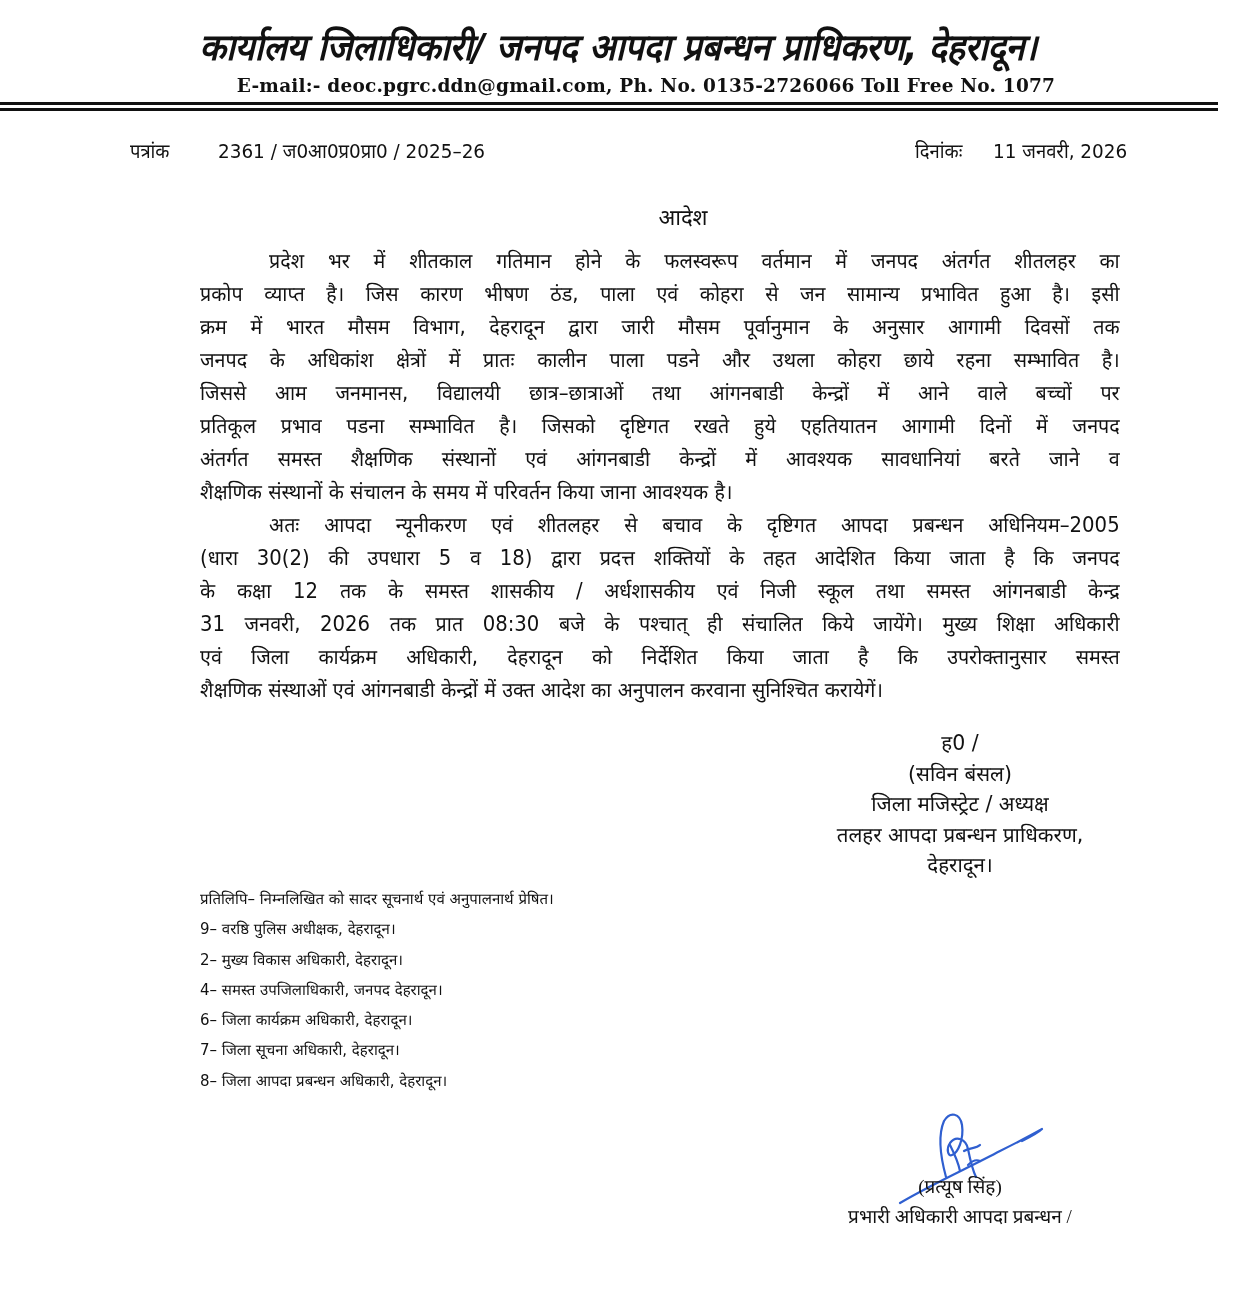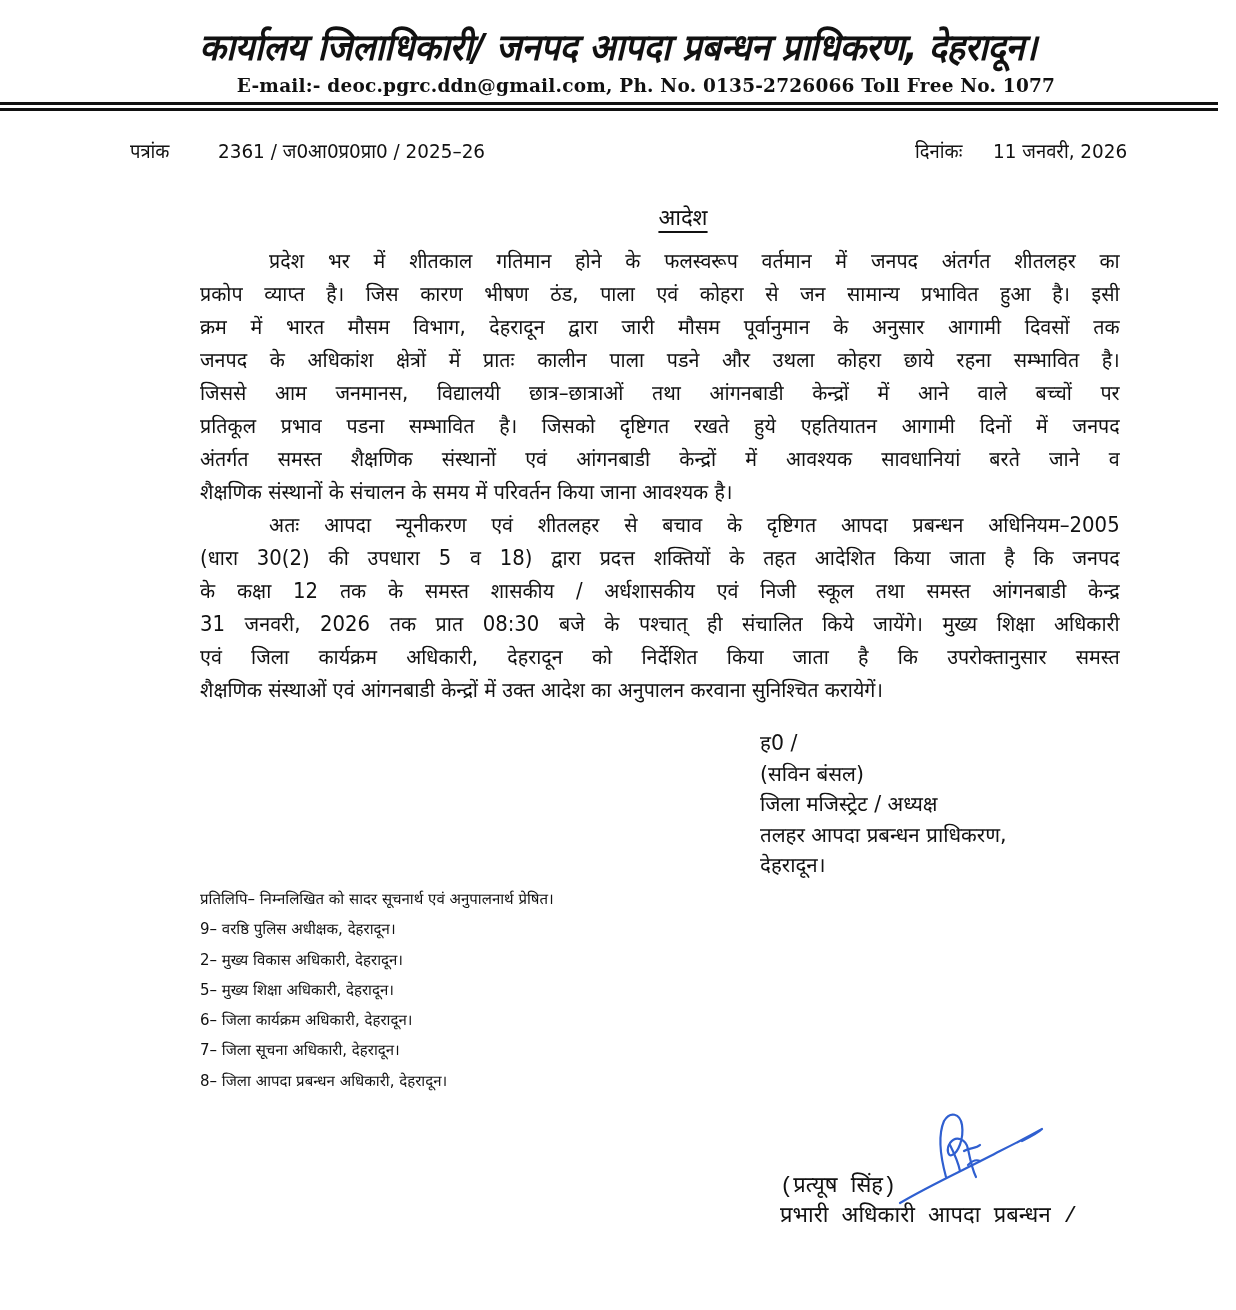--- a/index.html
+++ b/index.html
@@ -23,40 +23,40 @@
   }
   .rule { left: 0; width: 1218px; height: 3px; background: #111; }
   .meta {
     top: 137px; font-size: 20px; white-space: nowrap;
     font-family: "DejaVu Sans", sans-serif; transform: scaleX(0.92); transform-origin: left;
   }
   .order-title {
     left: 0; width: 1358px; top: 201px; text-align: center;
     font-size: 22px; font-family: "DejaVu Sans", sans-serif;
   }
-  .order-title span { text-decoration: underline; text-underline-offset: 6px; margin-left: 8px; }
+  .order-title span { text-underline-offset: 6px; margin-left: 8px; }
   .para {
     left: 200px; width: 958px; font-family: "DejaVu Sans", sans-serif;
     font-size: 20.5px; line-height: 33px; text-align: justify;
     transform: scaleX(0.96); transform-origin: left;
   }
   .para .ln { display: block; text-align: justify; text-align-last: justify; white-space: nowrap; height: 33px; }
   .para .ln.last { text-align-last: left; }
   .sig-block {
-    left: 760px; width: 400px; text-align: left;
+    left: 760px; width: 400px; text-align: center;
     font-family: "DejaVu Sans", sans-serif; font-size: 20.5px; line-height: 30.5px;
   }
   .copy-block {
     left: 200px; width: 700px; font-family: "DejaVu Sans", sans-serif;
     font-size: 15px; line-height: 30.3px;
   }
   .copy-block div { white-space: nowrap; }
   .sig2-block {
-    left: 780px; width: 360px; text-align: left;
-    font-family: Liberation Mono, monospace; font-size: 22px; line-height: 30px;
+    left: 780px; width: 360px; text-align: center;
+    font-family: Liberation Serif, serif; font-size: 19px; line-height: 30px;
   }
   .signature { left: 880px; top: 1105px; width: 180px; height: 100px; }
 </style>
 </head>
 <body>
 
 <div class="abs hdr-title">कार्यालय जिलाधिकारी/ जनपद आपदा प्रबन्धन प्राधिकरण, देहरादून।</div>
 <div class="abs hdr-contact">E-mail:- deoc.pgrc.ddn@gmail.com, Ph. No. 0135-2726066 Toll Free No. 1077</div>
 <div class="abs rule" style="top:102px"></div>
 <div class="abs rule" style="top:108px"></div>
@@ -93,21 +93,21 @@
   <div>(सविन बंसल)</div>
   <div>जिला मजिस्ट्रेट / अध्यक्ष</div>
   <div>तलहर आपदा प्रबन्धन प्राधिकरण,</div>
   <div>देहरादून।</div>
 </div>
 
 <div class="abs copy-block" style="top:884px">
   <div>प्रतिलिपि– निम्नलिखित को सादर सूचनार्थ एवं अनुपालनार्थ प्रेषित।</div>
   <div>9– वरष्ठि पुलिस अधीक्षक, देहरादून।</div>
   <div>2– मुख्य विकास अधिकारी, देहरादून।</div>
-  <div>5– मुख्य शिक्षा अधिकारी, देहरादून।</div>
+  <div>4– समस्त उपजिलाधिकारी, जनपद देहरादून।</div>
   <div>6– जिला कार्यक्रम अधिकारी, देहरादून।</div>
   <div>7– जिला सूचना अधिकारी, देहरादून।</div>
   <div>8– जिला आपदा प्रबन्धन अधिकारी, देहरादून।</div>
 </div>
 
 <svg class="abs signature" viewBox="0 0 180 100">
   <g fill="none" stroke="#2f5fd0" stroke-width="2.2" stroke-linecap="round" stroke-linejoin="round">
     <path d="M66 72 C60 50 58 30 64 16 C70 6 80 8 82 20 C84 34 78 48 72 50 C68 52 66 44 70 38 C76 30 86 34 88 44 C90 54 92 64 96 72"></path>
     <path d="M70 40 C74 48 78 56 80 66"></path>
     <path d="M84 46 C90 42 96 44 100 40"></path>

